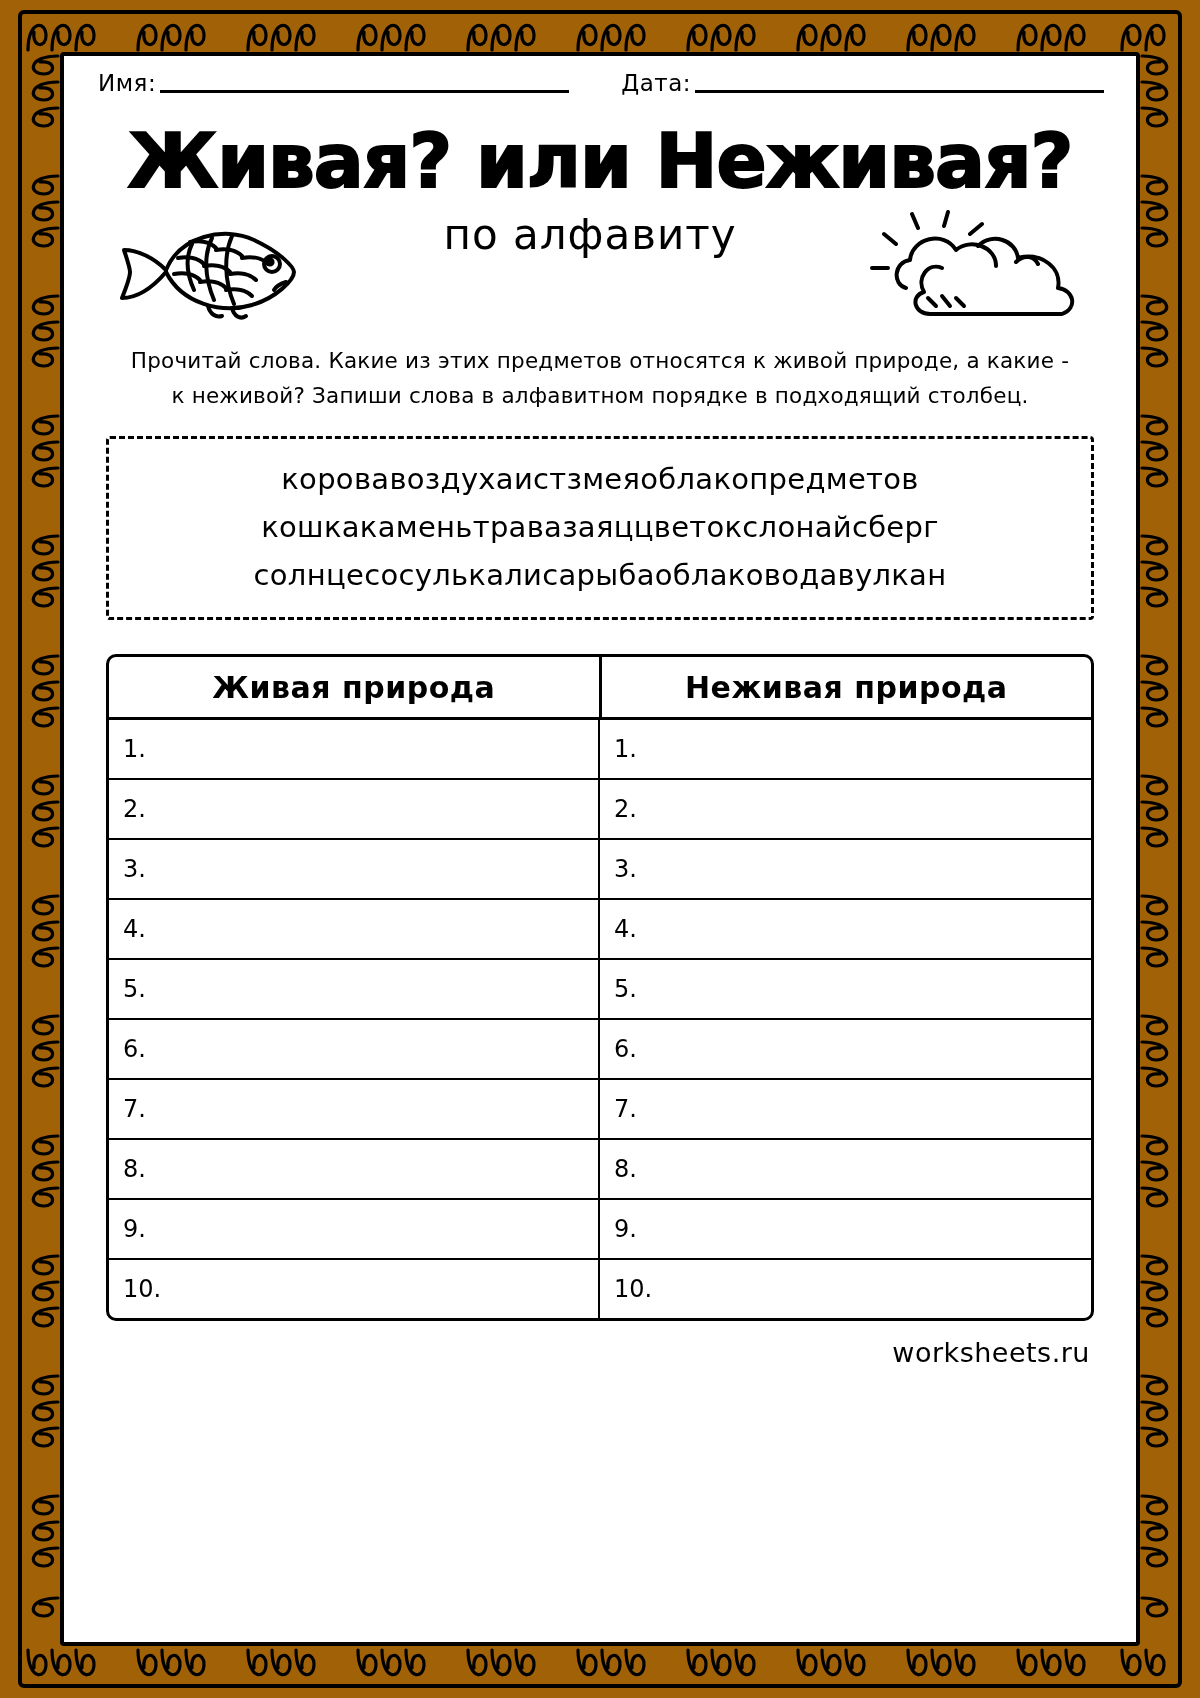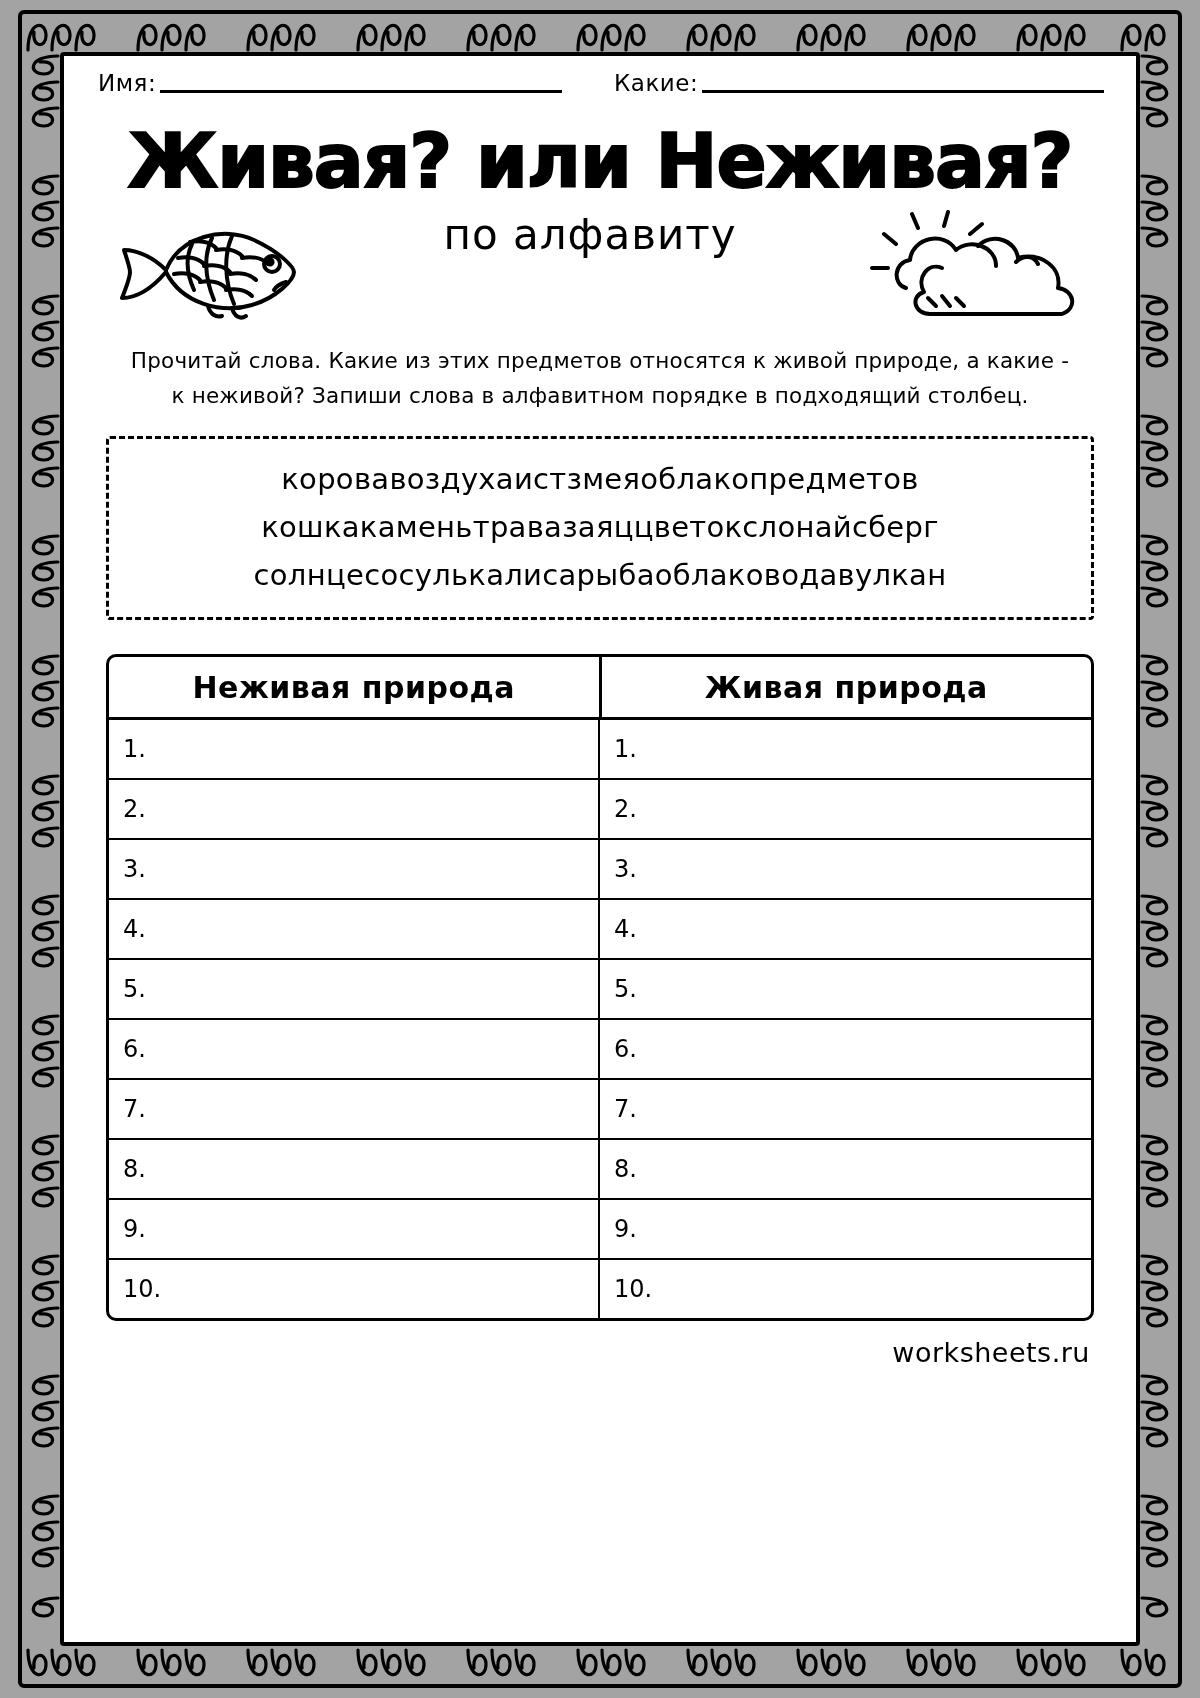--- a/index.html
+++ b/index.html
@@ -13,21 +13,21 @@
     font-family: "DejaVu Sans", sans-serif;
     color: #000;
     position: relative;
     overflow: hidden;
   }
 
   
   .page {
     position: absolute;
     inset: 0;
-    background: #a3a3a3;
+    background: #a16207;
   }
   .frame-outer {
     position: absolute;
     left: 18px;
     top: 10px;
     right: 18px;
     bottom: 10px;
     border: 4px solid #000;
     border-radius: 6px;
   }
@@ -243,21 +243,21 @@
   </svg>
 
   <div class="frame-inner"></div>
 
   <div class="content">
 
     <div class="namerow">
       <span class="label">Имя:</span>
       <span class="line"></span>
       <span class="gap"></span>
-      <span class="label">Какие:</span>
+      <span class="label">Дата:</span>
       <span class="line"></span>
     </div>
 
     <div class="title">Живая? или Неживая?</div>
 
     <div class="subrow">
       <span>
         <svg width="210" height="120" viewBox="0 0 210 120">
           <g fill="none" stroke="#000" stroke-width="4" stroke-linecap="round" stroke-linejoin="round">
             <path d="M62 60 C76 26, 120 16, 150 30 C178 43, 190 58, 190 62 C190 70, 172 88, 148 95 C118 104, 78 94, 62 62 Z"></path>
@@ -322,22 +322,22 @@
         <span>лиса</span>
         <span>рыба</span>
         <span>облако</span>
         <span>вода</span>
         <span>вулкан</span>
       </div>
     </div>
 
     <div class="table">
       <div class="t-head">
+        <div class="cell">Живая природа</div>
         <div class="cell">Неживая природа</div>
-        <div class="cell">Живая природа</div>
       </div>
       <div class="t-row">
         <div class="cell">1.</div>
         <div class="cell">1.</div>
       </div>
       <div class="t-row">
         <div class="cell">2.</div>
         <div class="cell">2.</div>
       </div>
       <div class="t-row">

